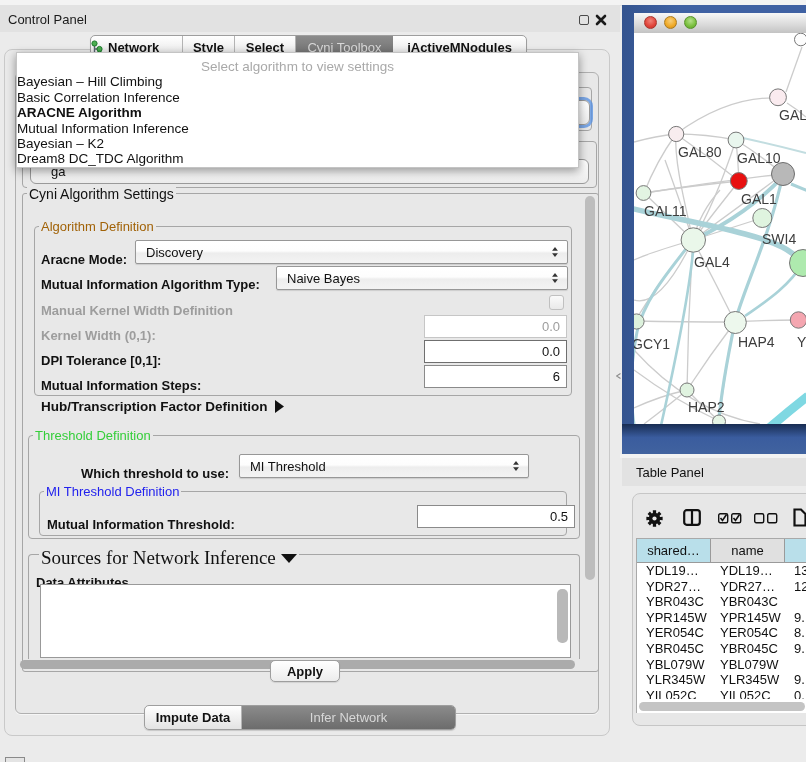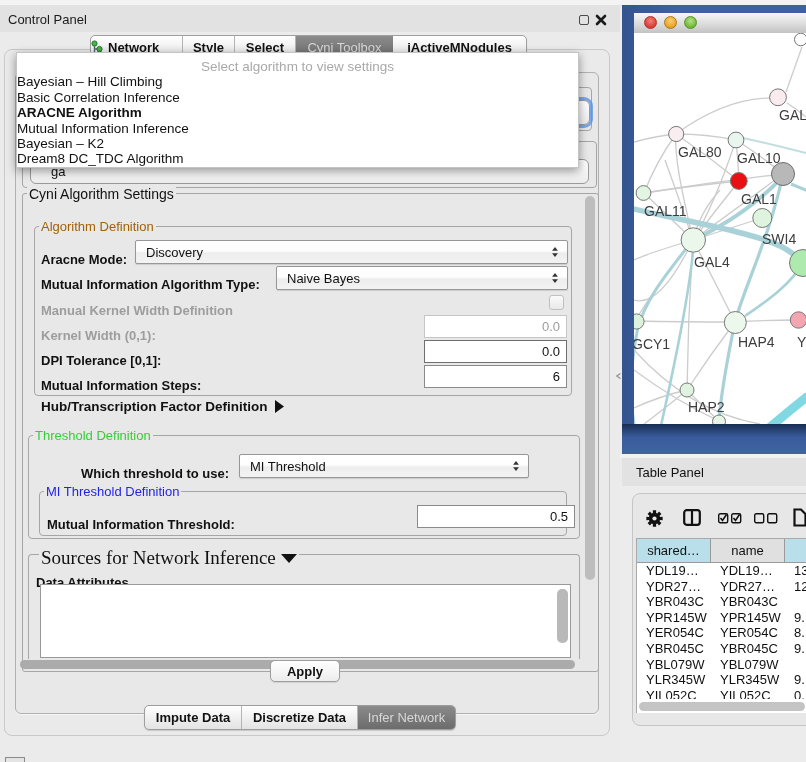--- a/index.html
+++ b/index.html
@@ -128,21 +128,20 @@
   <div style="position:absolute;right:2px;top:4px;width:11px;height:54px;background:#b9b9b9;border-radius:5px;"></div>
 </div>
 
 <div class="abs" style="left:270px;top:660px;width:68px;height:20px;border:1px solid #9e9e9e;border-radius:5px;
      background:linear-gradient(#ffffff,#f6f6f6 50%,#ececec);display:flex;align-items:center;justify-content:center;
      font-size:13px;font-weight:600;box-shadow:0 1px 1px rgba(0,0,0,0.1);">Apply</div>
 
 <div class="abs" style="left:144px;top:705px;width:310px;height:23px;border:1px solid #9e9e9e;border-radius:5px;
      background:linear-gradient(#ffffff,#f2f2f2 45%,#e3e3e3);display:flex;overflow:hidden;box-shadow:0 1px 1px rgba(0,0,0,0.15);">
   <div style="width:96px;border-right:1px solid #b4b4b4;display:flex;align-items:center;justify-content:center;font-size:13px;font-weight:bold;">Impute Data</div>
-  <div style="width:115px;border-right:1px solid #b4b4b4;display:flex;align-items:center;justify-content:center;font-size:13px;font-weight:bold;">Discretize Data</div>
   <div style="flex:1;background:linear-gradient(#8b8b8b,#6c6c6c);color:#d8d8d8;display:flex;align-items:center;justify-content:center;font-size:13px;">Infer Network</div>
 </div>
 
 <div class="abs" style="left:5px;top:757px;width:18px;height:10px;border:1.5px solid #8a8a8a;background:#e4e4e4;"></div>
 
 <div class="abs" style="left:16px;top:52px;width:561px;height:114px;background:#fff;border:1px solid #c4c4c4;
      box-shadow:0 3px 9px rgba(0,0,0,0.4);font-size:13.5px;">
   <div style="text-align:center;color:#a9a9a9;margin-top:5.5px;line-height:15.4px;">Select algorithm to view settings</div>
   <div style="padding-left:0px;margin-top:0.5px;line-height:15.4px;">
     Bayesian – Hill Climbing<br>

